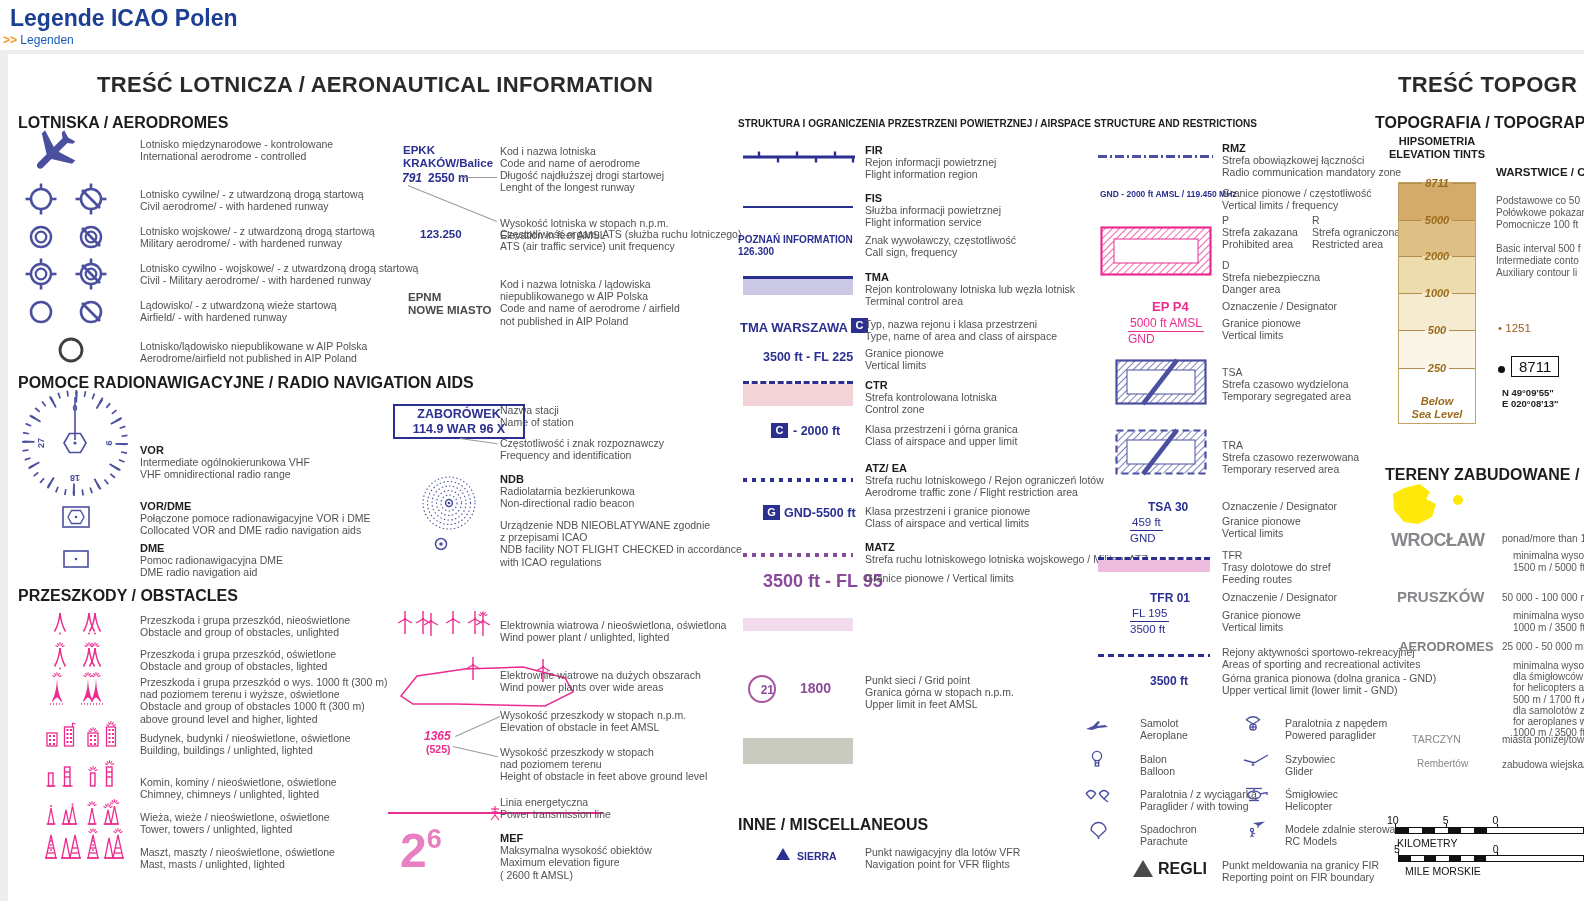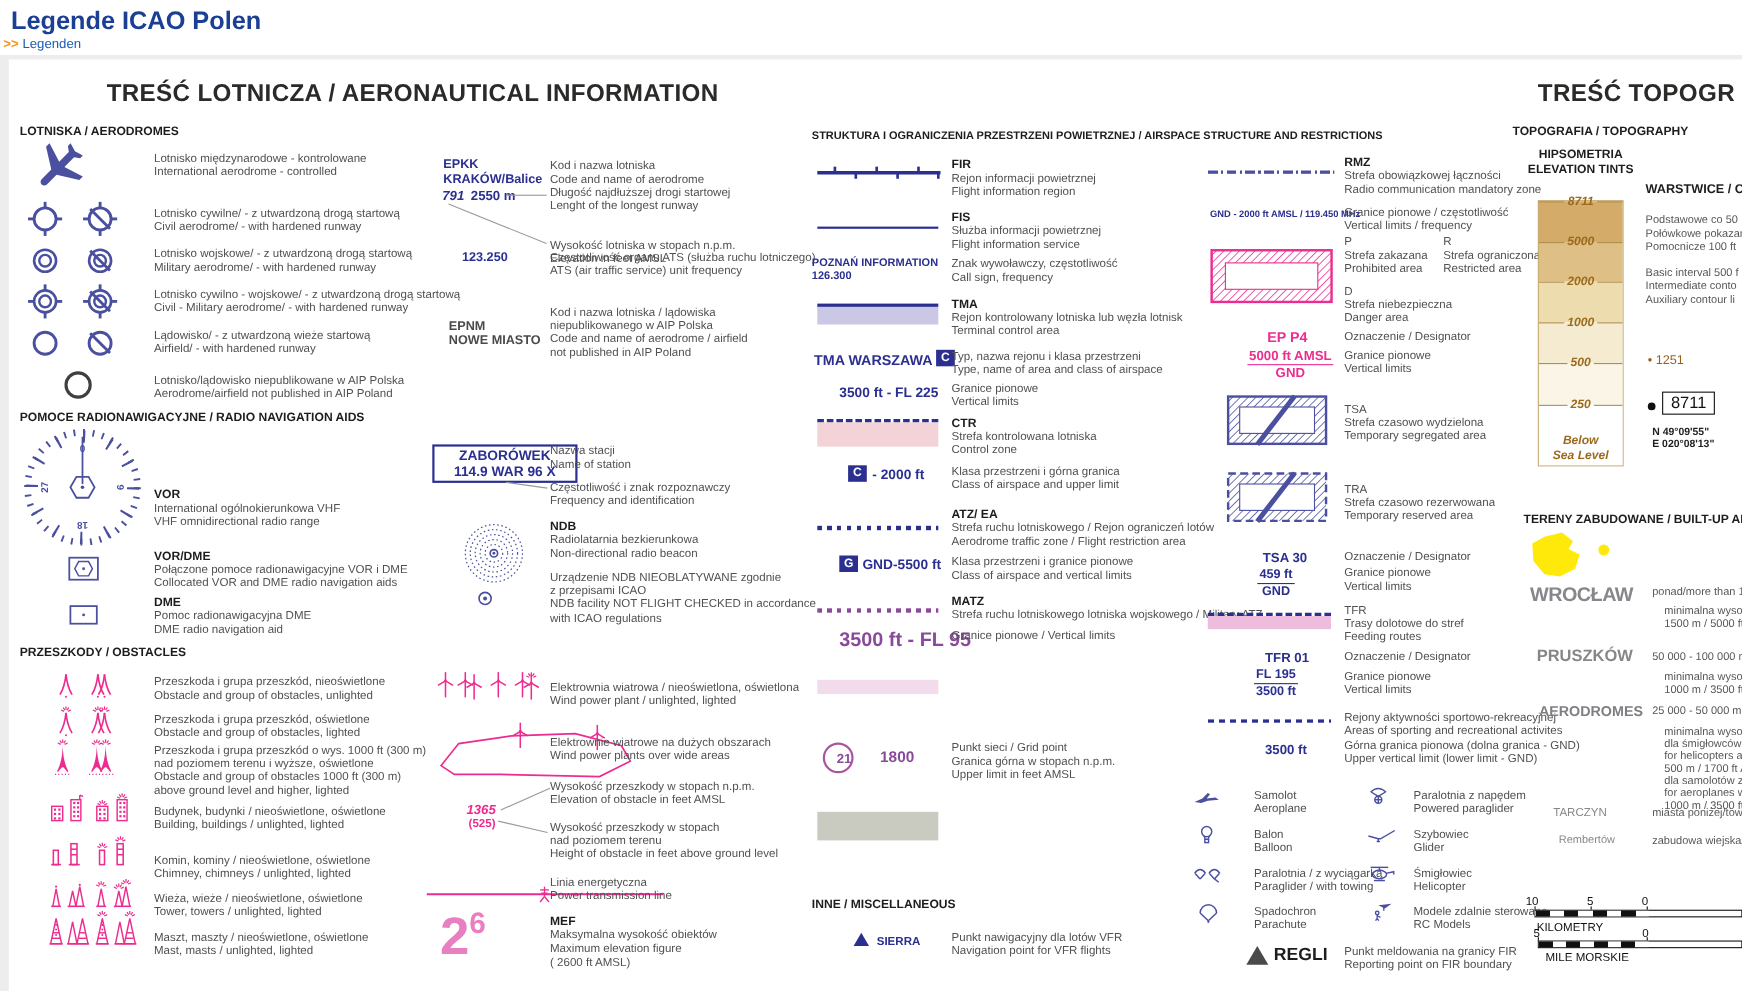--- a/index.html
+++ b/index.html
@@ -1,27 +1,27 @@
 <!DOCTYPE html>
 <html><head>
 <meta charset="utf-8">
 <style>
 html,body{margin:0;padding:0}
 body{width:1584px;height:901px;position:relative;overflow:hidden;background:#fff;font-family:"Liberation Sans","DejaVu Sans",sans-serif;color:#1d1d1b}
 .abs{position:absolute}
 .sym{position:absolute}
-.sec{position:absolute;font-size:11px;font-weight:700;color:#1d1d1b;white-space:nowrap}
+.sec{position:absolute;font-size:16px;font-weight:700;color:#1d1d1b;white-space:nowrap}
 .big{position:absolute;font-size:22px;font-weight:700;color:#2a2a28;white-space:nowrap;letter-spacing:.3px}
 .d{position:absolute;font-size:10.5px;color:#505153;line-height:12.2px;white-space:nowrap}
 .d .bt{font-weight:700;color:#1d1d1b;font-size:11px}
 .bl{color:#2a2f90;font-weight:700}
 .mg{color:#ec2c8f;font-weight:700}
 .pu{color:#8a4a9b;font-weight:700}
 .letter{display:inline-block;width:17px;height:15px;background:#2a2f90;color:#fff;font-weight:700;font-size:11px;text-align:center;line-height:15px;vertical-align:middle}
-.frac{position:absolute;text-align:center;font-weight:700;font-size:12px;line-height:14px}
+.frac{position:absolute;font-weight:400;font-size:12px;line-height:14px}
 .frac .top{display:inline-block;border-bottom:1.5px solid currentColor;padding:0 2px 1px}
 .lead{position:absolute;height:0;border-top:1px solid #9a9a9a;transform-origin:0 0}
 .tri{width:0;height:0;border-left:7px solid transparent;border-right:7px solid transparent;border-bottom:12px solid #2a2f90}
 .tri2{width:0;height:0;border-left:10px solid transparent;border-right:10px solid transparent;border-bottom:17px solid #4a4a4a}
 .elv{position:absolute;left:0;width:100%;display:flex;align-items:center;justify-content:center;gap:3px;color:#9b6a1d;font-weight:700;font-style:italic;font-size:11px}
 .elv::before,.elv::after{content:"";flex:1;height:1px;background:#b08e4e}
 .city{position:absolute;color:#85878a;font-weight:700;white-space:nowrap}
 .cd{position:absolute;font-size:10px;color:#56575a;line-height:11px;white-space:nowrap}
 .bar{position:absolute;height:7px;border:1px solid #111;box-sizing:border-box;background:#fff}
 .barseg{position:absolute;left:0;top:0;height:100%;background:repeating-linear-gradient(90deg,#111 0 13px,#fff 13px 26px)}
@@ -165,21 +165,21 @@
     <circle cx="55" cy="55" r="1.6" fill="#4a4f9f" stroke="none"></circle>
     <g fill="#4a4f9f" stroke="none" font-size="9" font-weight="bold" text-anchor="middle">
       <text x="55" y="23">0</text>
       <text x="89" y="58" transform="rotate(90 89 55)">9</text>
       <text x="55" y="93" transform="rotate(180 55 90)">18</text>
       <text x="21" y="58" transform="rotate(-90 21 55)">27</text>
     </g>
   </svg>
   <div class="d" style="left:140px;top:390px">
       <div class="bt">VOR</div>
-      <div>International ogólnokierunkowa VHF</div>
+      <div>Intermediate ogólnokierunkowa VHF</div>
       <div>VHF omnidirectional radio range</div>
     </div>
 
   <svg class="sym" style="left:62px;top:452px" width="28" height="22" stroke="#4a4f9f" fill="none">
       <rect x="1" y="1" width="26" height="20" stroke-width="1.6"></rect>
       <polygon points="6,11 9.5,4.5 18.5,4.5 22,11 18.5,17.5 9.5,17.5" stroke-width="1.3"></polygon>
       <circle cx="14" cy="11" r="1.3" fill="#4a4f9f" stroke="none"></circle>
     </svg>
   <div class="d" style="left:140px;top:446px">
       <div class="bt">VOR/DME</div>

